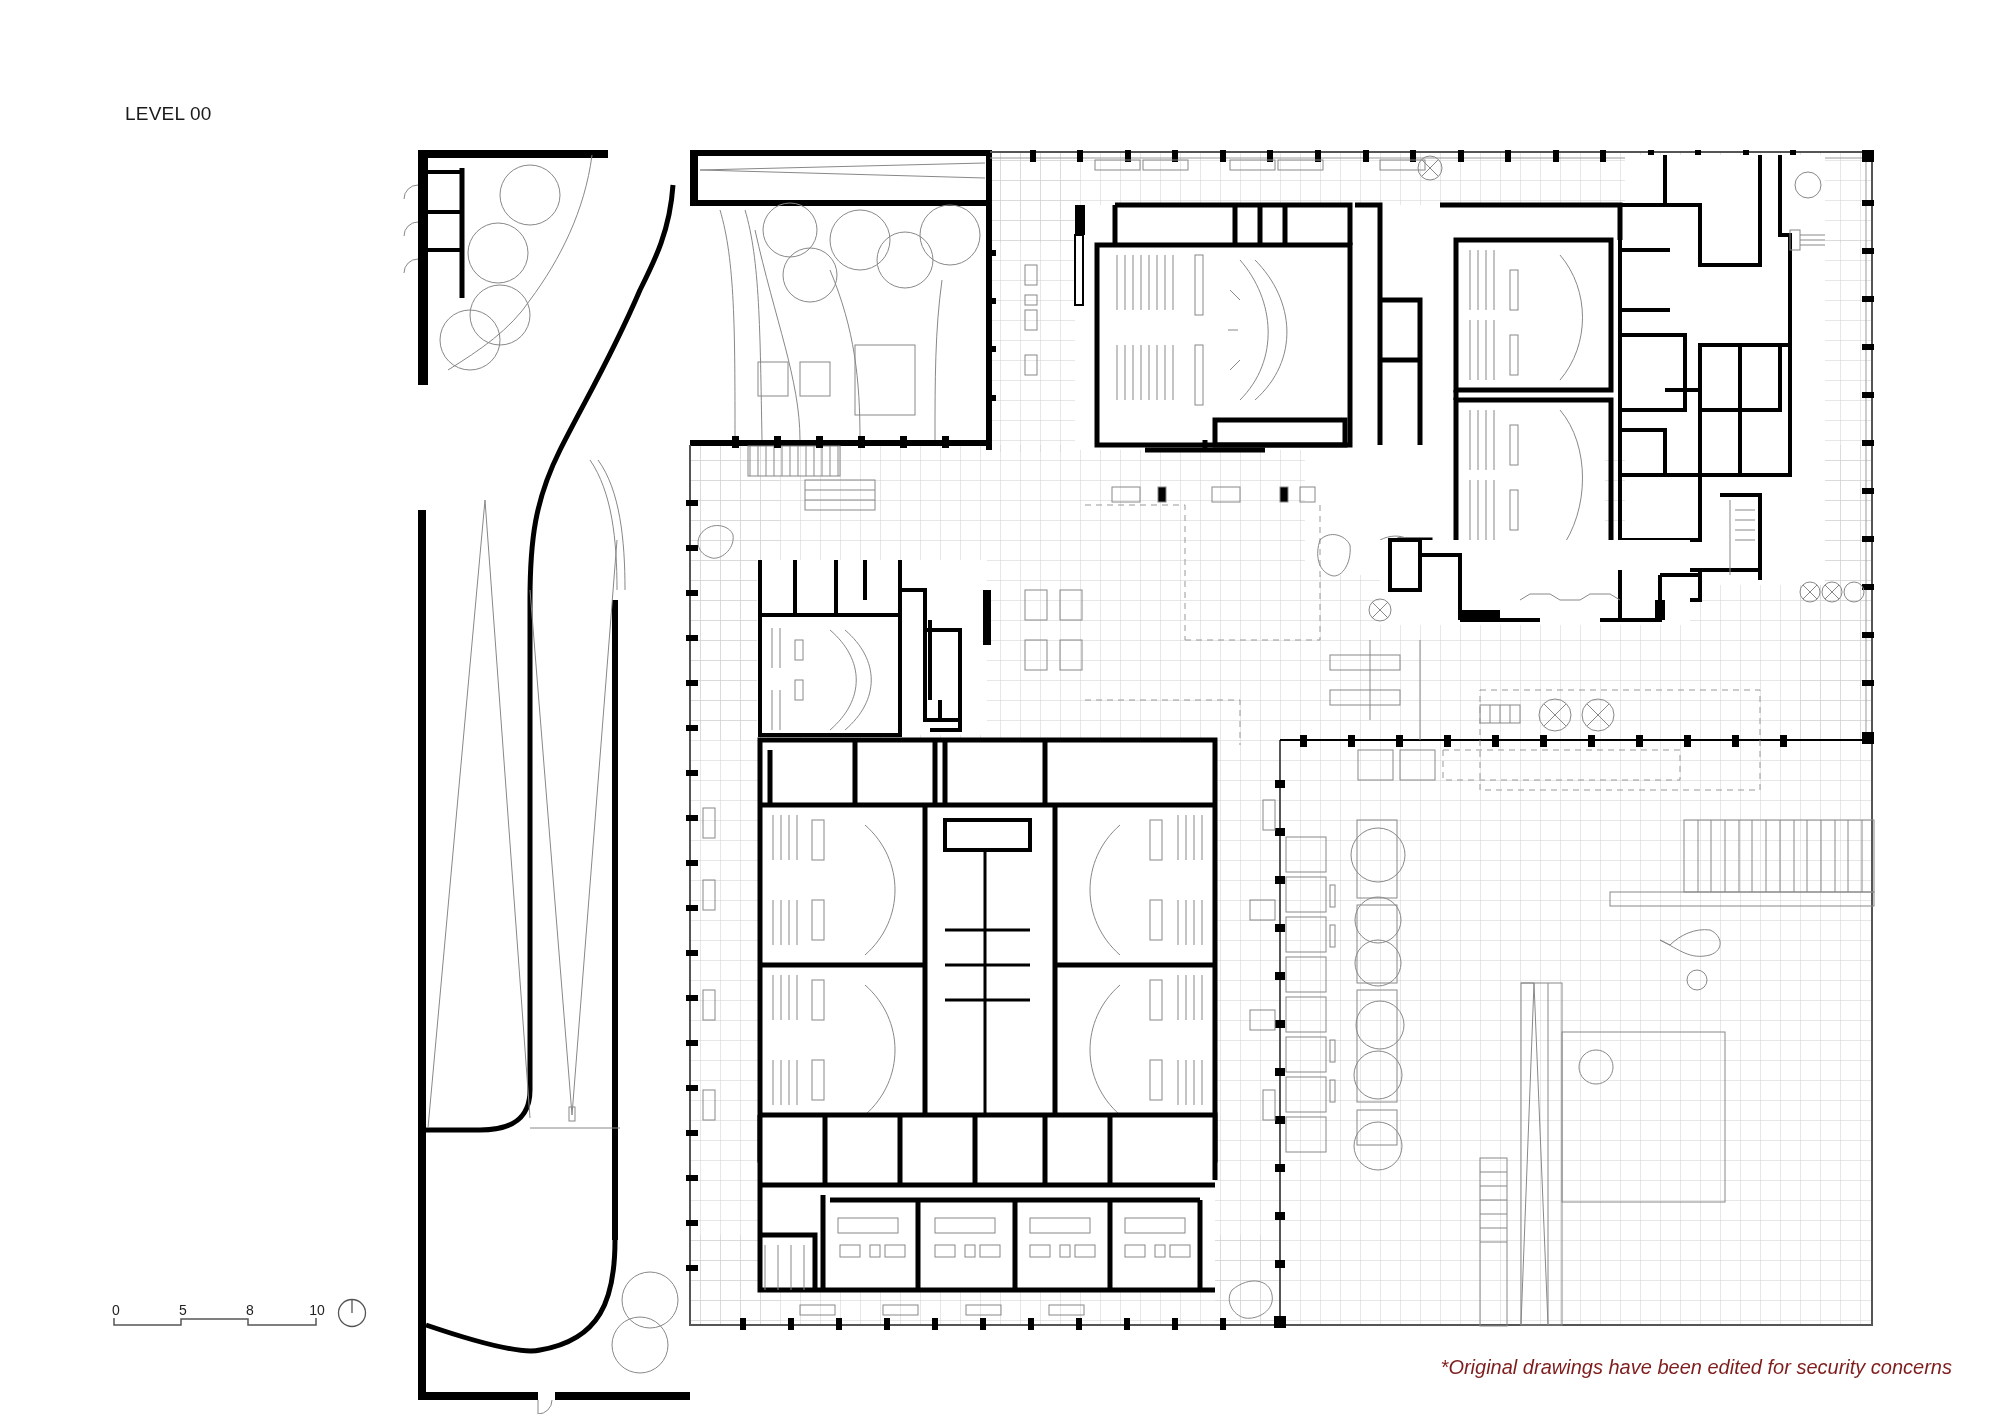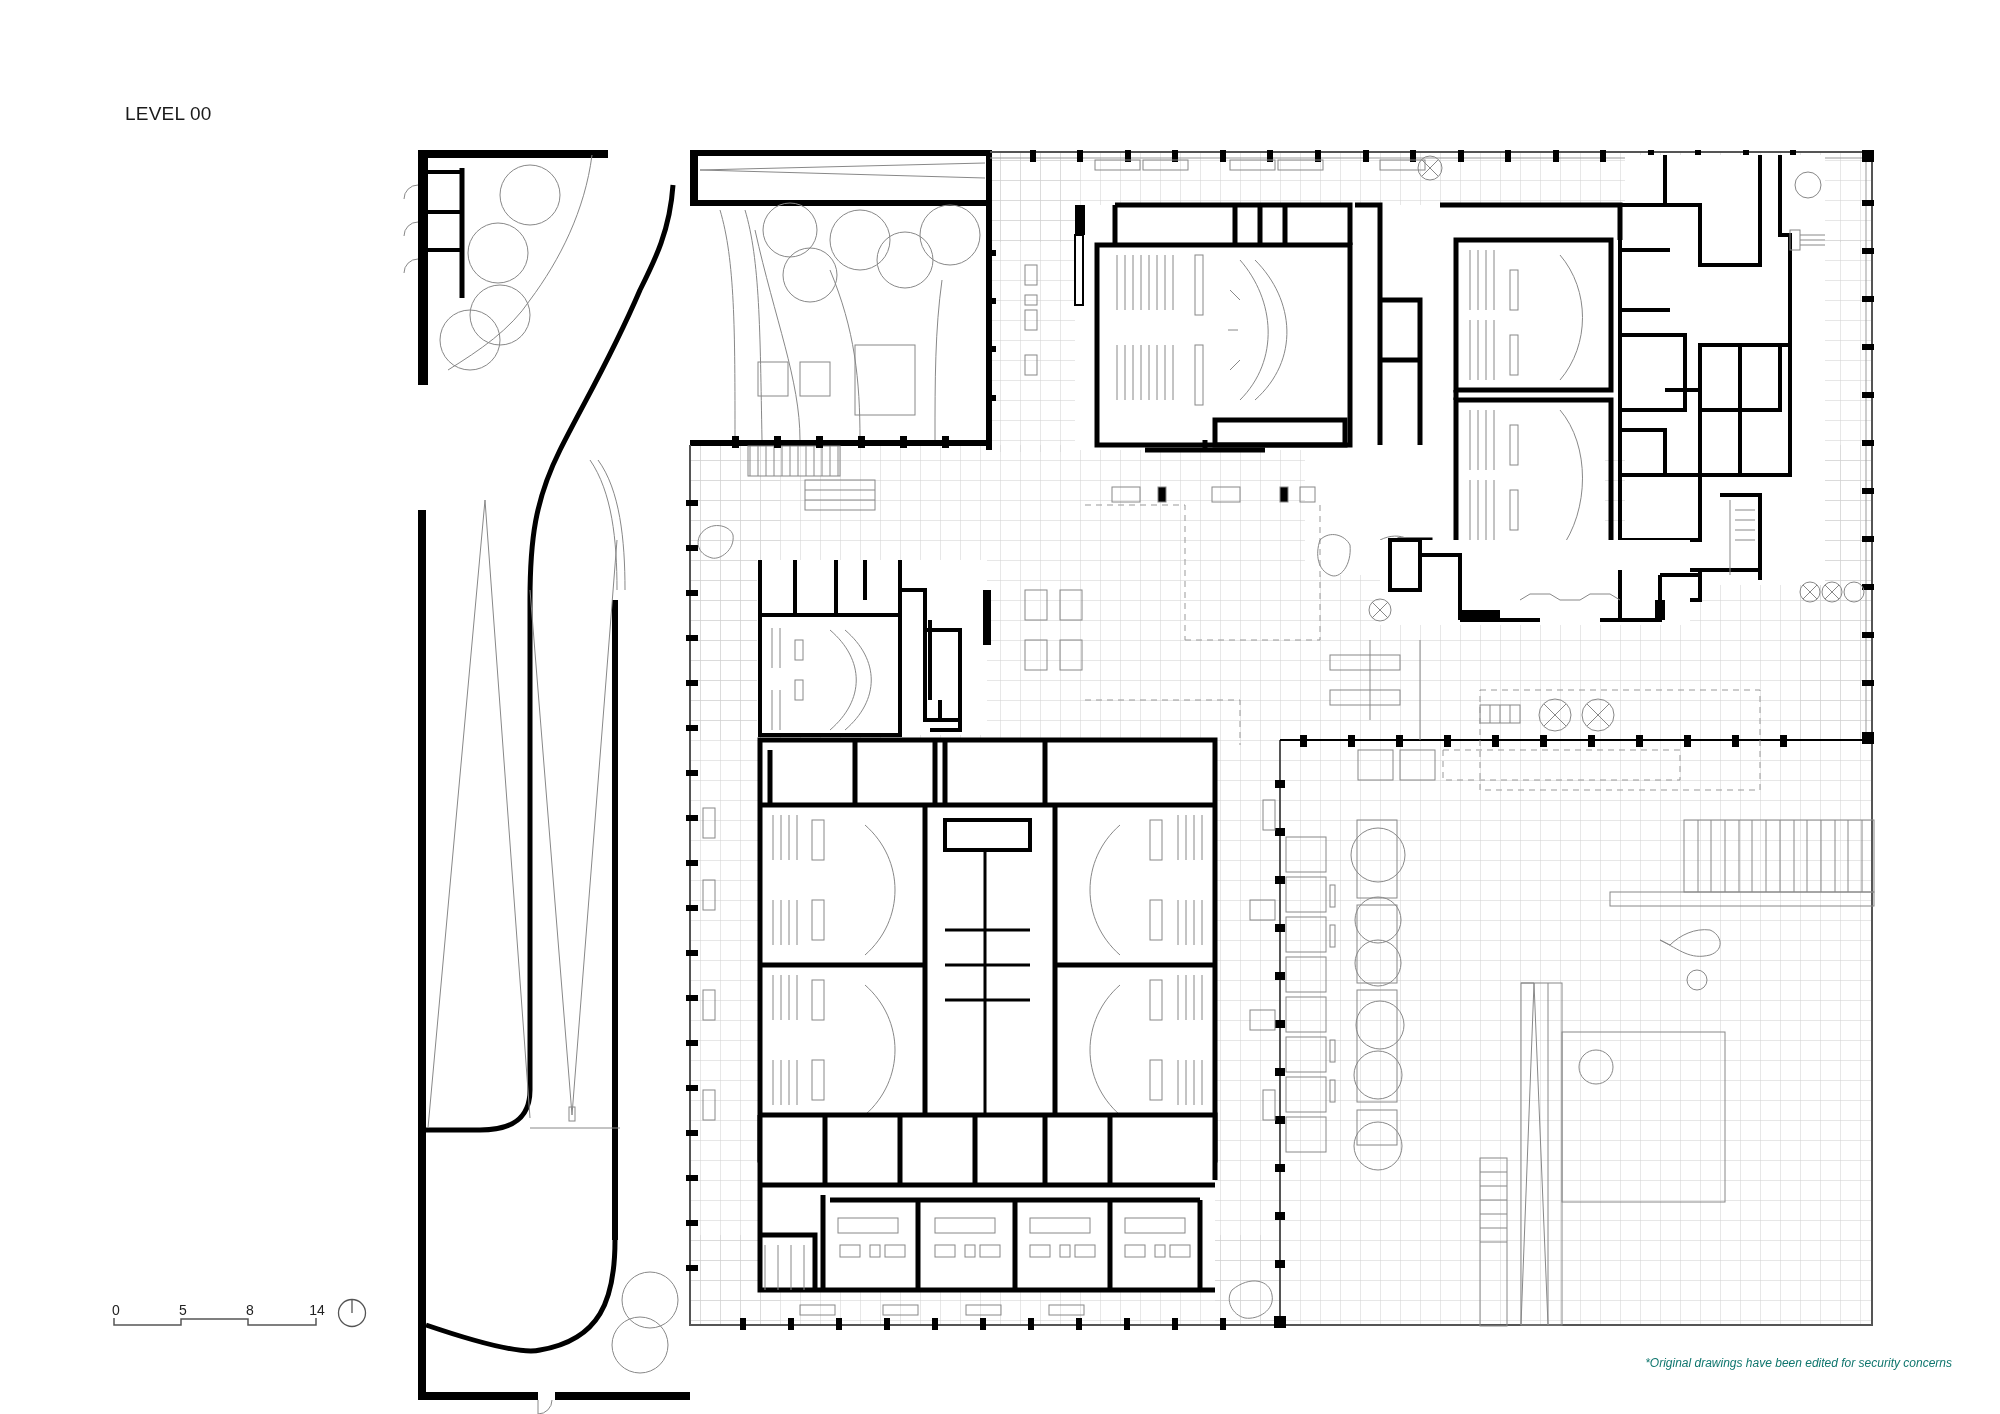--- a/index.html
+++ b/index.html
@@ -1,38 +1,38 @@
 <!DOCTYPE html>
 <html><head>
 <meta charset="utf-8">
 <style>
   html, body { margin:0; padding:0; background:#ffffff; }
   body { width:2000px; height:1414px; position:relative; overflow:hidden;
          font-family:"Liberation Sans", sans-serif; color:#111; }
   .title { position:absolute; left:125px; top:103px; font-size:19px; letter-spacing:0.2px; color:#1a1a1a; }
-  .note { position:absolute; right:48px; top:1356px; font-size:12px; font-style:italic; color:#0f766e; }
+  .note { position:absolute; right:48px; top:1356px; font-size:20px; font-style:italic; color:#7f1d1d; }
   .scale { position:absolute; left:112px; top:1302px; width:200px; height:40px; }
   .scale .lbl { position:absolute; top:0; font-size:14px; color:#222; transform:translateX(-50%); }
   svg.plan { position:absolute; left:0; top:0; }
   .w { fill:#000; }
   .t { stroke:#000; fill:none; }
   .f { stroke:#888; stroke-width:1; fill:none; }
   .d { stroke:#999; stroke-width:1; fill:none; stroke-dasharray:6 5; }
 </style>
 </head>
 <body>
 
 <div class="title">LEVEL 00</div>
 <div class="note">*Original drawings have been edited for security concerns</div>
 
 <div class="scale">
   <span class="lbl" style="left:4px">0</span>
   <span class="lbl" style="left:71px">5</span>
   <span class="lbl" style="left:138px">8</span>
-  <span class="lbl" style="left:205px">14</span>
+  <span class="lbl" style="left:205px">10</span>
 </div>
 
 <svg class="plan" width="2000" height="1414" viewBox="0 0 2000 1414">
   <defs>
     <pattern id="grid" width="20" height="20" patternUnits="userSpaceOnUse">
       <path d="M20 0 L0 0 0 20" fill="none" stroke="#cfcfcf" stroke-width="1"></path>
     </pattern>
   </defs>
 
   <g stroke="#555" stroke-width="1.5" fill="none">

